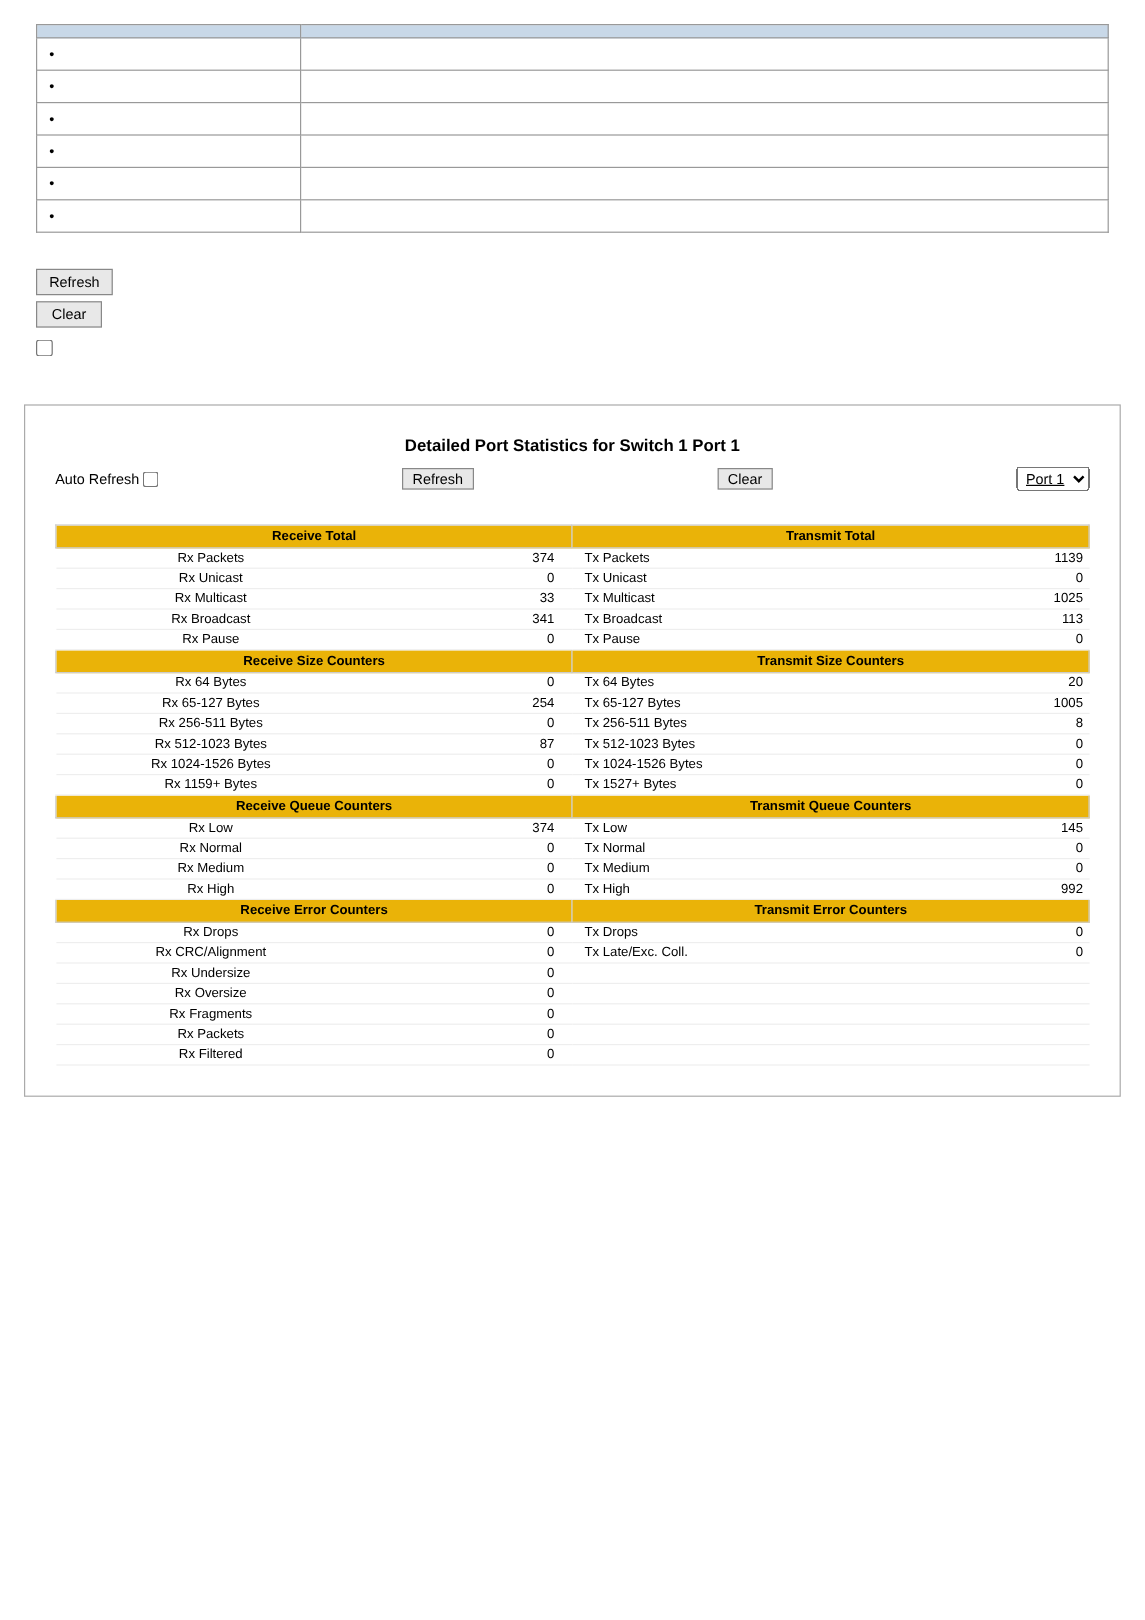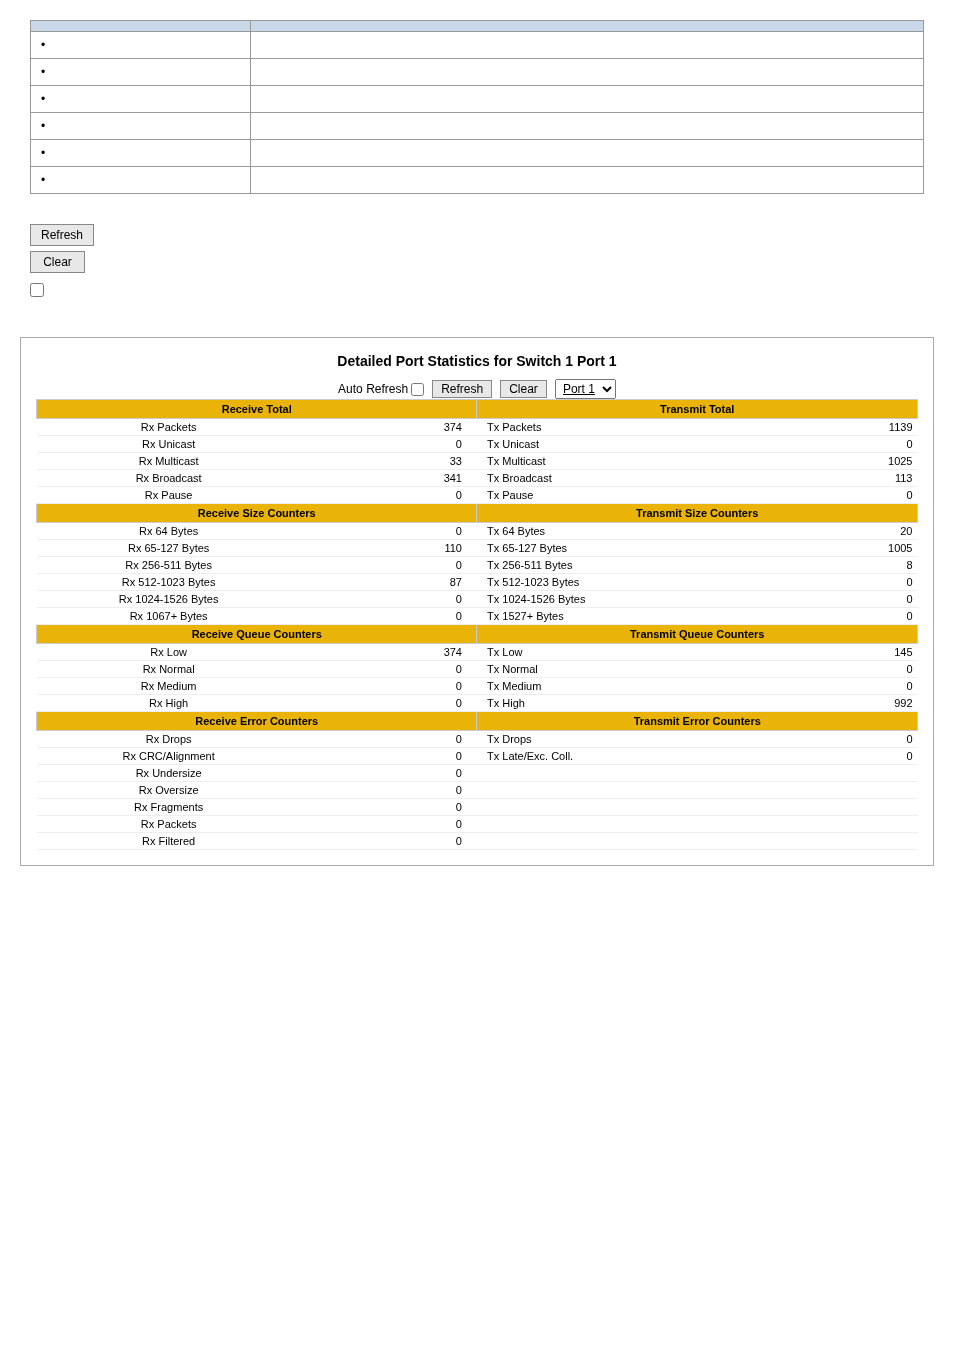--- a/index.html
+++ b/index.html
@@ -68,36 +68,36 @@
 
     .checkbox-wrapper input[type="checkbox"] {
       width: 14px;
       height: 14px;
     }
 
     
     .main-panel {
       margin: 30px 20px;
       border: 1px solid #aaa;
-      padding: 15px;
+      padding: 25px;
     }
 
     .panel-title {
       text-align: center;
       font-weight: bold;
       font-size: 14px;
       margin-bottom: 10px;
     }
 
     .panel-controls {
       display: flex;
       align-items: center;
-      justify-content: center;
+      justify-content: space-between;
       gap: 8px;
-      margin-bottom: 0;
+      margin-bottom: 28px;
       font-size: 12px;
     }
 
     .panel-controls label {
       display: flex;
       align-items: center;
       gap: 3px;
     }
 
     .panel-controls select {
@@ -269,21 +269,21 @@
           <td colspan="2" class="section-header right-header">Transmit Size Counters</td>
         </tr>
         <tr class="data-row">
     <td class="label-cell">Rx 64 Bytes</td>
     <td class="value-cell">0</td>
     <td class="label-cell-right">Tx 64 Bytes</td>
     <td class="value-cell-right">20</td>
   </tr>
         <tr class="data-row">
     <td class="label-cell">Rx 65-127 Bytes</td>
-    <td class="value-cell">110</td>
+    <td class="value-cell">254</td>
     <td class="label-cell-right">Tx 65-127 Bytes</td>
     <td class="value-cell-right">1005</td>
   </tr>
         <tr class="data-row">
     <td class="label-cell">Rx 256-511 Bytes</td>
     <td class="value-cell">0</td>
     <td class="label-cell-right">Tx 256-511 Bytes</td>
     <td class="value-cell-right">8</td>
   </tr>
         <tr class="data-row">
@@ -292,21 +292,21 @@
     <td class="label-cell-right">Tx 512-1023 Bytes</td>
     <td class="value-cell-right">0</td>
   </tr>
         <tr class="data-row">
     <td class="label-cell">Rx 1024-1526 Bytes</td>
     <td class="value-cell">0</td>
     <td class="label-cell-right">Tx 1024-1526 Bytes</td>
     <td class="value-cell-right">0</td>
   </tr>
         <tr class="data-row">
-    <td class="label-cell">Rx 1067+ Bytes</td>
+    <td class="label-cell">Rx 1159+ Bytes</td>
     <td class="value-cell">0</td>
     <td class="label-cell-right">Tx 1527+ Bytes</td>
     <td class="value-cell-right">0</td>
   </tr>
         <tr>
           <td colspan="2" class="section-header left-header">Receive Queue Counters</td>
           <td colspan="2" class="section-header right-header">Transmit Queue Counters</td>
         </tr>
         <tr class="data-row">
     <td class="label-cell">Rx Low</td>

